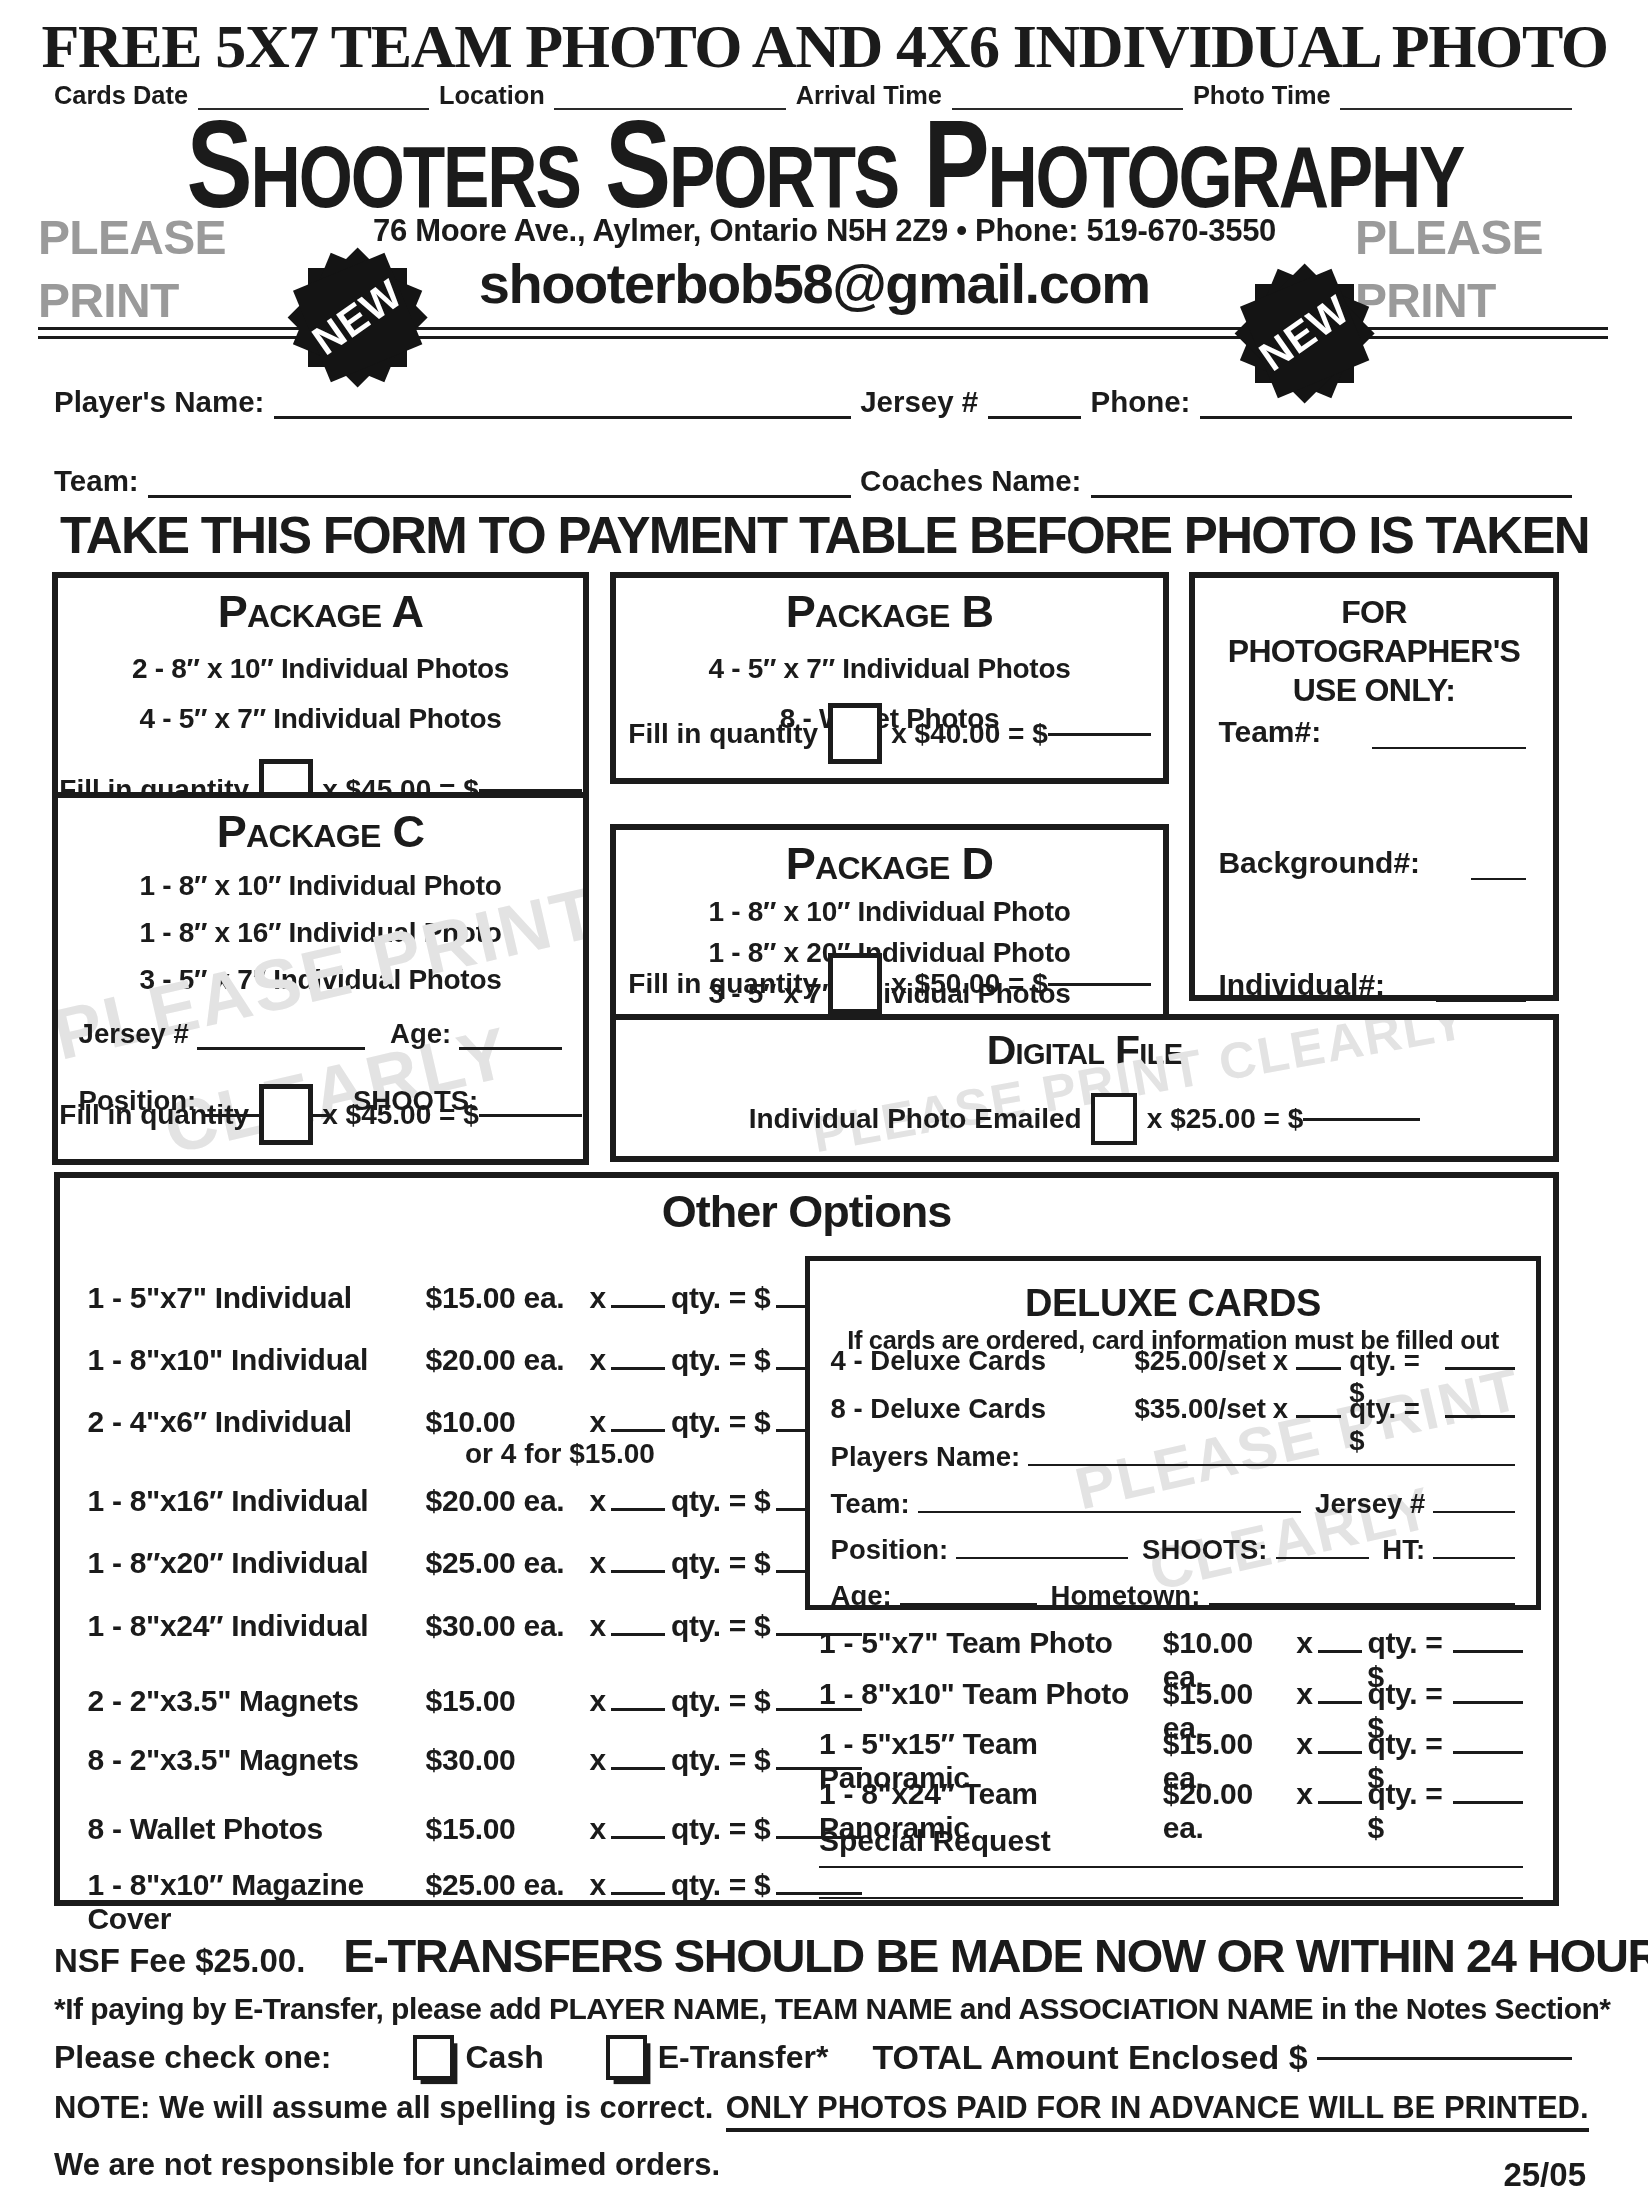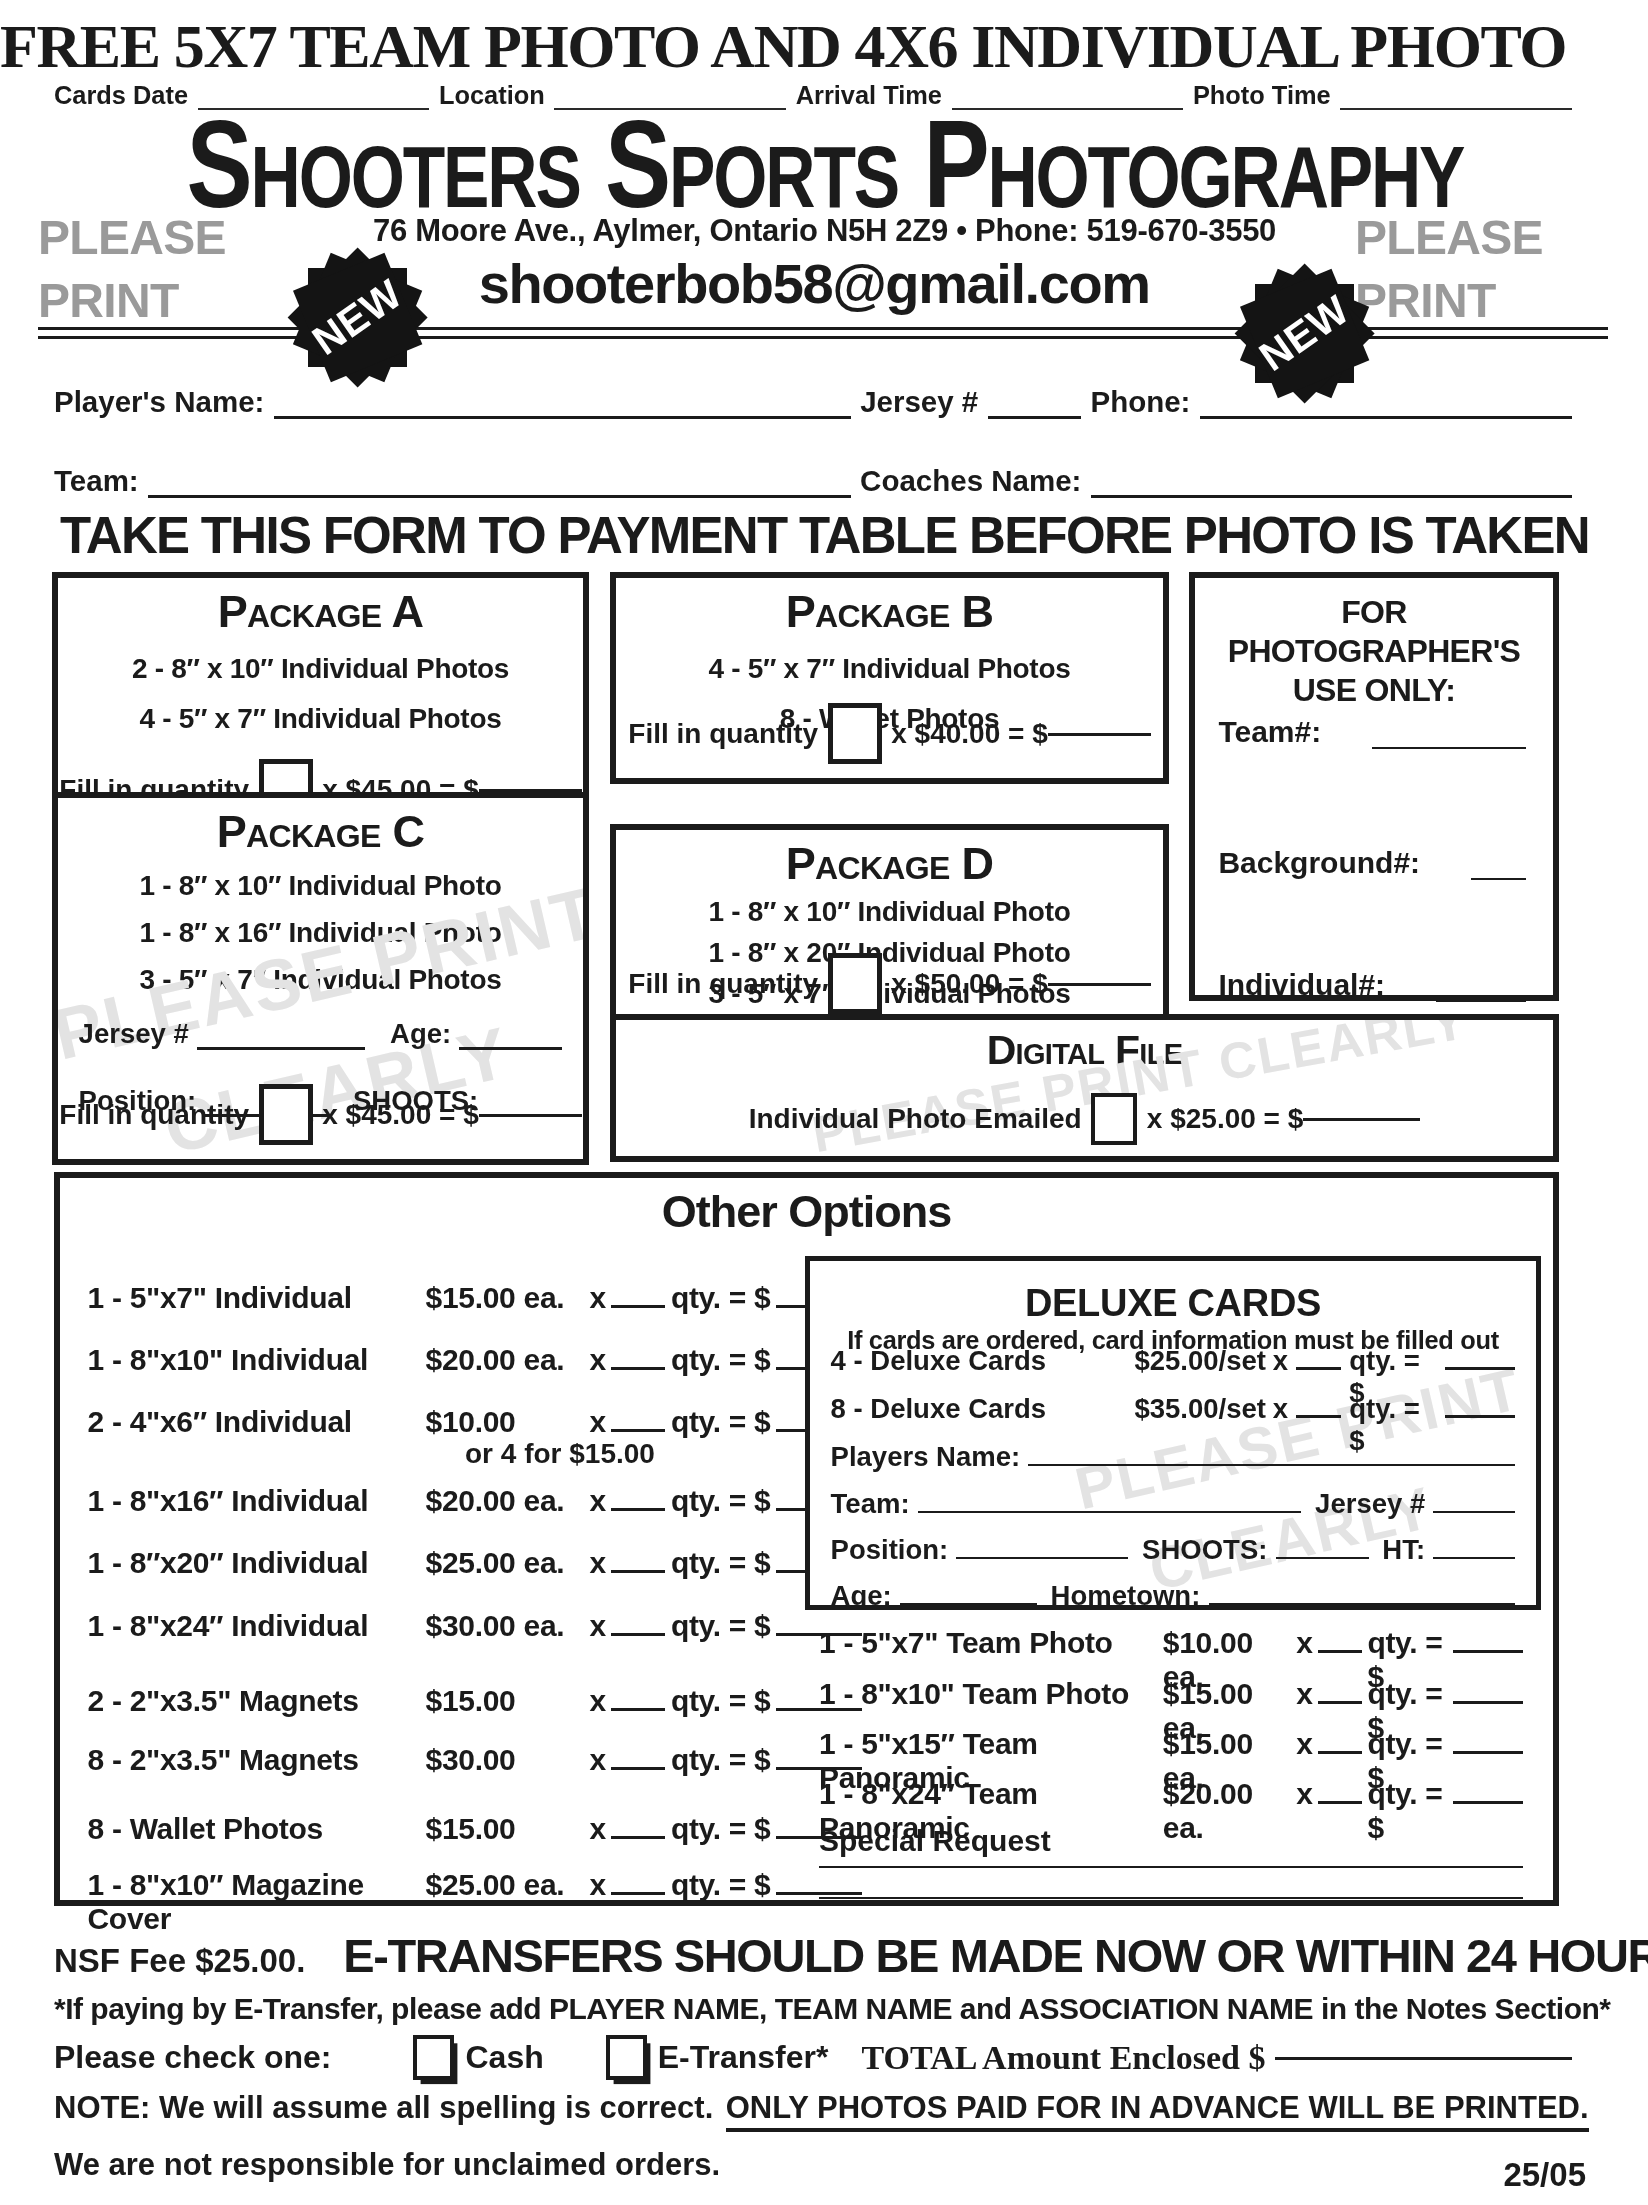--- a/index.html
+++ b/index.html
@@ -10,21 +10,21 @@
   }
   .abs{position:absolute;}
   .nw{white-space:nowrap;}
   .ln{display:inline-block;height:1.4px;border-bottom:3.4px solid #1b1b1b;}
   .thin{border-bottom-width:2.7px;}
   .w70{width:48px}.w78{width:54px}.w110{width:76px}.w120{width:82px}.w125{width:86px}
   .w135{width:93px}.w150{width:103px}.w170{width:117px}.w200{width:137px}.w250{width:172px}
   .grow{flex:1;}
 
   
-  .top-title{left:0;right:0;top:11px;text-align:left;
+  .top-title{left:0;right:0;top:11px;text-align:center;
     font-family:"Liberation Serif",serif;font-weight:700;font-size:62px;letter-spacing:-1.4px;}
   .fields-row{top:81px;left:54px;right:77px;display:flex;align-items:flex-end;font-size:25.4px;gap:9.6px;}
   .fields-row .lbl{white-space:nowrap;}
   .fl{flex:1;height:1.4px;border-bottom:2.7px solid #2a2a2a;}
   .logo{top:102px;left:0;right:0;text-align:center;line-height:1;}
   .logo-inner{display:inline-block;font-size:124px;font-variant:small-caps;letter-spacing:-2.7px;
     transform:scaleX(0.80);transform-origin:center;white-space:nowrap;}
   .address{top:213px;left:0;right:0;text-align:center;font-size:31px;letter-spacing:-0.3px;}
   .please{top:206px;color:#9a9a9a;font-size:48px;line-height:63px;letter-spacing:-0.7px;}
   .pl-left{left:38px;}
@@ -104,21 +104,21 @@
   #tpl1{top:688px;} #tpl2{top:719px;}
 
   
   #nsf-row{left:54px;top:1928px;right:65px;display:flex;align-items:baseline;gap:38px;}
   .nsf{font-size:33px;white-space:nowrap;}
   .et-banner{font-size:47px;letter-spacing:-1.4px;white-space:nowrap;}
   #etn{left:54px;top:1992px;font-size:30px;letter-spacing:-0.5px;white-space:nowrap;}
   #check-row{left:54px;top:2035px;right:77px;display:flex;align-items:center;font-size:32px;}
   .chk{width:33px;height:37px;border:4.1px solid #1b1b1b;background:#fff;
     box-shadow:5.5px 6.2px 0 -2.1px #1b1b1b;}
-  .ml120{margin-left:82px;} .ml90{margin-left:62px;} .ml70{margin-left:33px;font-family:Liberation Serif, serif;} .ml16{margin-left:11px;} .ml14{margin-left:9.6px;}
+  .ml120{margin-left:82px;} .ml90{margin-left:62px;} .ml70{margin-left:44px;} .ml16{margin-left:11px;} .ml14{margin-left:9.6px;}
   .total{font-size:34px;white-space:nowrap;}
   #note-row{left:54px;top:2090px;font-size:31px;display:flex;align-items:baseline;}
   .note-ul{margin-left:12.4px;border-bottom:4.1px solid #1b1b1b;padding-bottom:2px;}
   #unclaimed{left:54px;top:2147px;font-size:31px;}
   #edition{right:63px;top:2156px;font-size:33px;}
 
   
   .wm{position:absolute;color:#e3e3e3;font-weight:700;white-space:nowrap;pointer-events:none;z-index:0;}
   .wm-c1{left:-10.3px;top:134px;font-size:72px;letter-spacing:2.7px;transform:rotate(-13deg);}
   .wm-c2{left:103px;top:251px;font-size:72px;letter-spacing:2.7px;transform:rotate(-13deg);}

